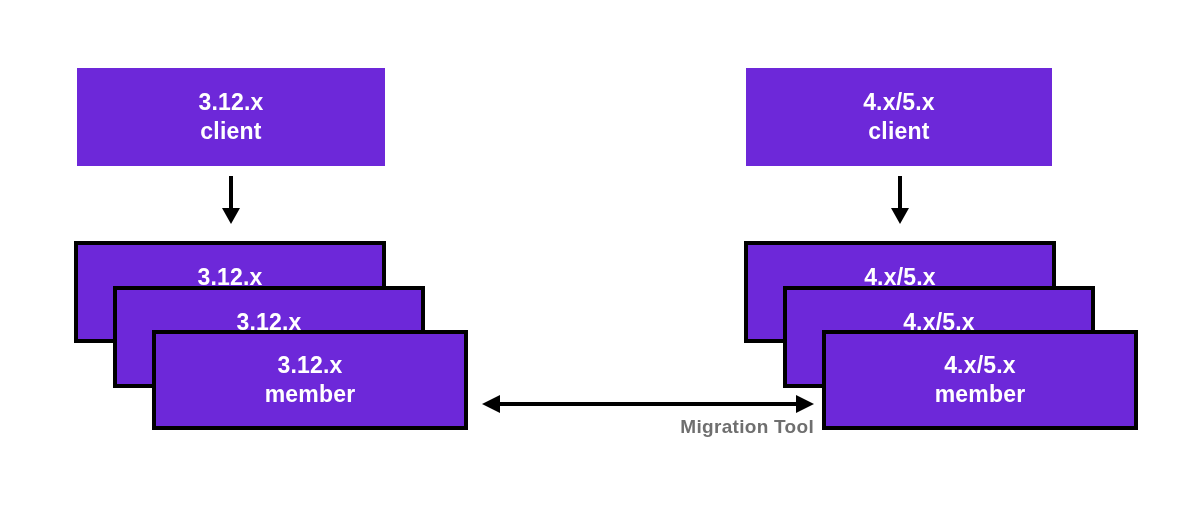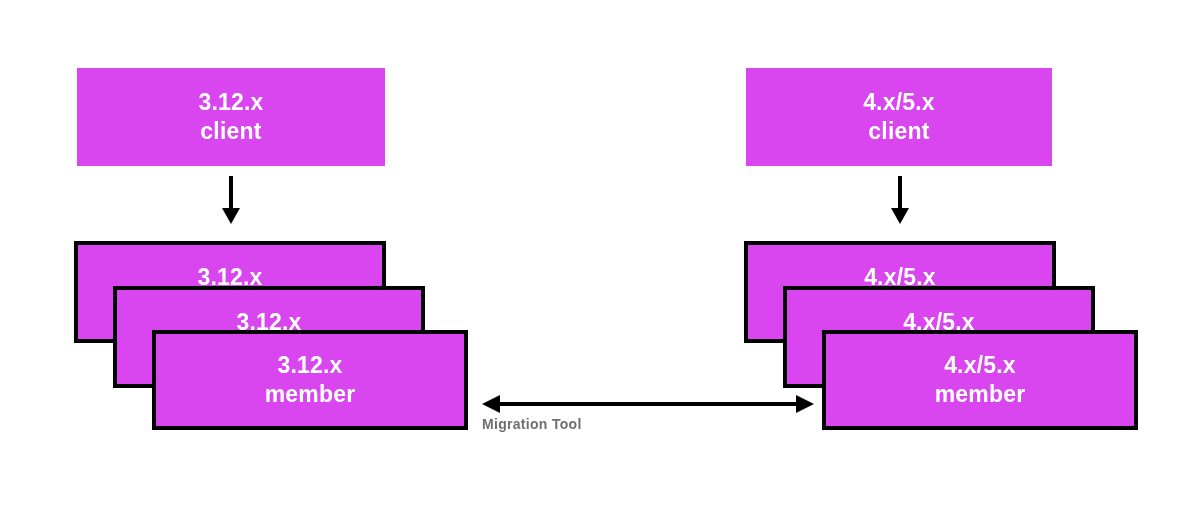--- a/index.html
+++ b/index.html
@@ -18,21 +18,21 @@
     position: relative;
     width: 1204px;
     height: 528px;
     background: #ffffff;
   }
 
   
   .node {
     position: absolute;
     box-sizing: border-box;
-    background: #d946ef;
+    background: #6d28d9;
     color: #ffffff;
     display: flex;
     flex-direction: column;
     align-items: center;
     justify-content: center;
     font-weight: bold;
     line-height: 1.28;
     text-align: center;
     letter-spacing: 0.2px;
     user-select: none;
@@ -57,23 +57,23 @@
   
   .arrow-svg {
     position: absolute;
     overflow: visible;
   }
 
   
   .mig-label {
     position: absolute;
     color: #6F6F6F;
-    font-size: 14px;
+    font-size: 19px;
     font-weight: bold;
-    text-align: left;
+    text-align: right;
     white-space: nowrap;
     letter-spacing: 0.3px;
     user-select: none;
   }
 </style>
 </head>
 <body>
 
 <div id="canvas">
 

